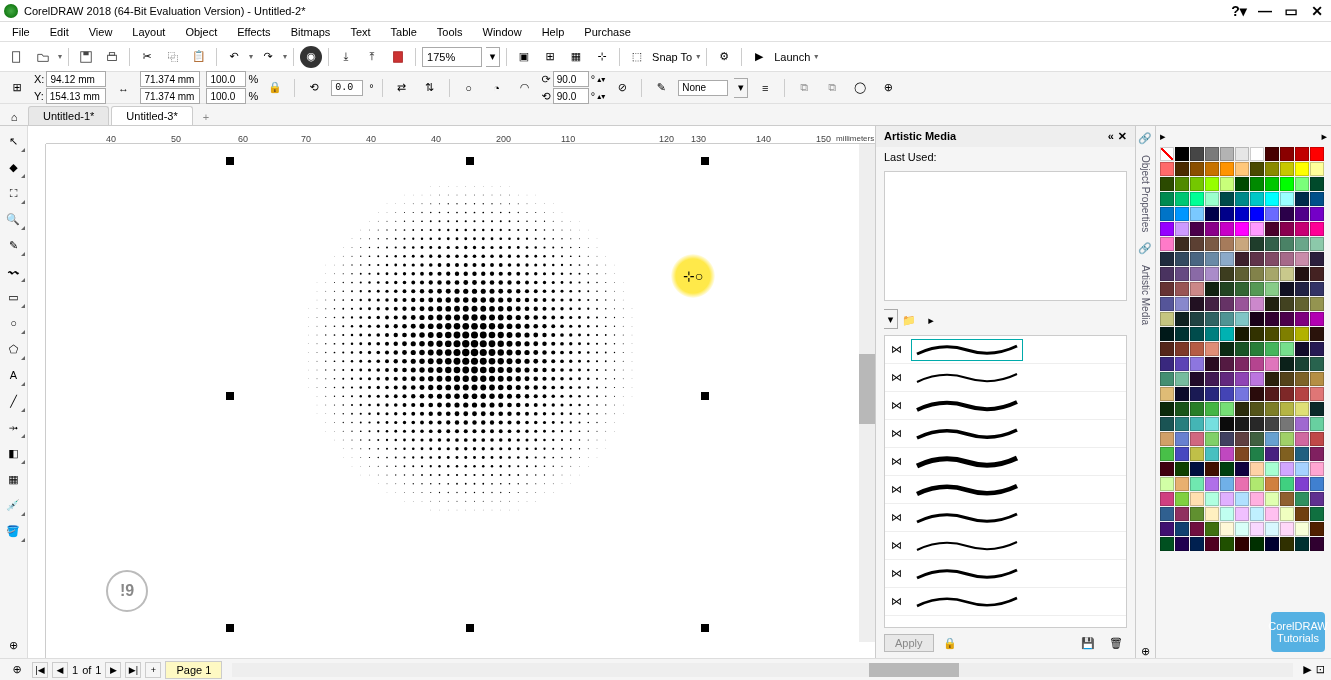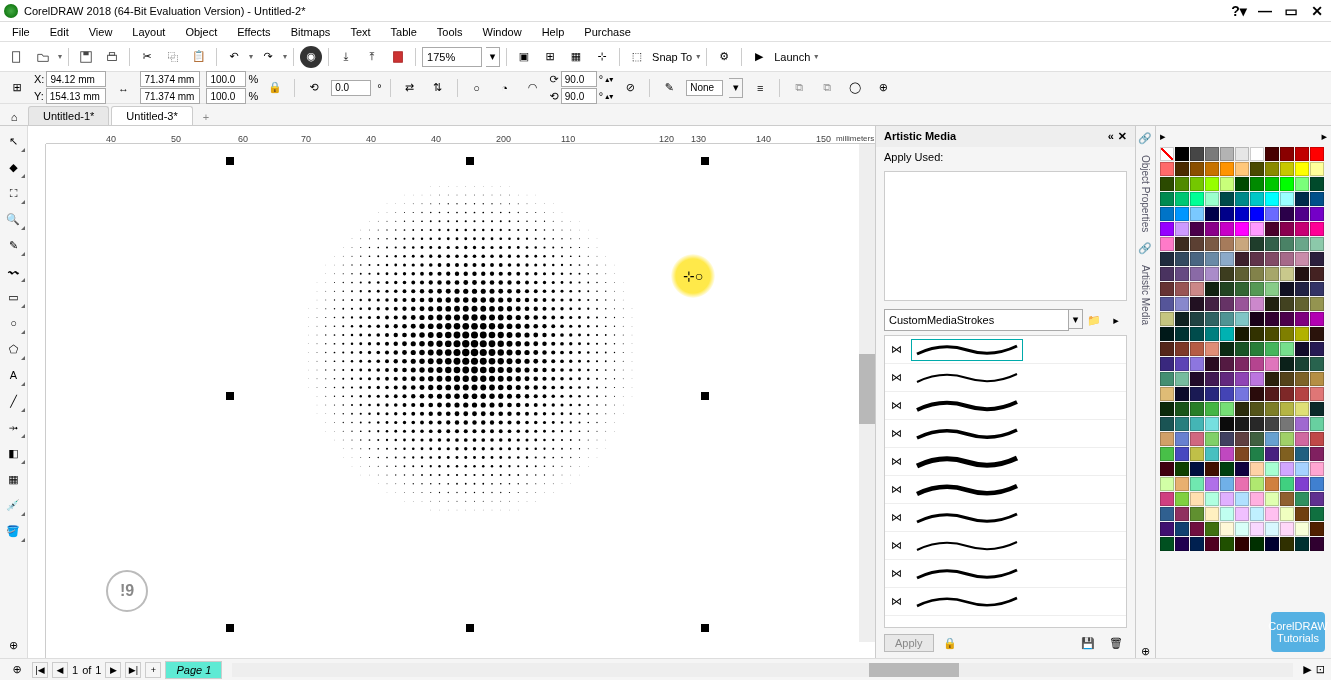--- a/index.html
+++ b/index.html
@@ -63,21 +63,21 @@
 .docker-strip .vtext { writing-mode: vertical-rl; font-size: 10px; color: #556; padding: 4px 0; }
 
 .color-palette { width: 176px; background: #f5f5f5; border-left: 1px solid #ccc; padding: 4px; overflow: hidden; }
 .swatches { display: grid; grid-template-columns: repeat(11, 14px); gap: 1px; }
 .sw { width: 14px; height: 14px; border: 1px solid rgba(0,0,0,.2); }
 .sw.none { background: #fff; position: relative; }
 .sw.none::after { content: ""; position: absolute; inset: 0; background: linear-gradient(45deg, transparent 45%, red 45%, red 55%, transparent 55%); }
 
 .pagebar { height: 22px; background: #f5f5f5; border-top: 1px solid #ddd; display: flex; align-items: center; padding: 0 6px; gap: 4px; }
 .pagebar .navbtn { width: 16px; height: 16px; display: flex; align-items: center; justify-content: center; border: 1px solid #ccc; font-size: 9px; }
-.pagebar .pagetab { padding: 2px 10px; background: #5eead4; border: 1px solid #ccc; font-style: italic; }
+.pagebar .pagetab { padding: 2px 10px; background: #fef9c3; border: 1px solid #ccc; }
 .hscroll { flex: 1; height: 14px; background: #eee; margin: 0 6px; position: relative; }
 .hscroll .thumb { position: absolute; left: 60%; width: 90px; height: 100%; background: #b8b8b8; }
 
 .watermark { position: absolute; right: 6px; bottom: 28px; width: 54px; height: 40px; background: #3aa6e0; border-radius: 4px; color: #fff; font-size: 9px; display: flex; flex-direction: column; align-items: center; justify-content: center; opacity: .85; }
 
 .vscroll { position:absolute; right:0; top:18px; bottom:16px; width:16px; background:#eee; }
 .vscroll .thumb { position:absolute; top:210px; height:70px; width:100%; background:#b8b8b8; }
 </style>
 </head>
 <body>
@@ -200,21 +200,21 @@
         <span>%</span>
       </div>
     <div>
         <input style="width: 40px;" value="100.0">
         <span>%</span>
       </div>
   </div>
   <div class="tbtn">🔒</div>
   <div class="sep"></div>
   <div class="tbtn">⟲</div>
-  <input style="width: 40px;" value="0.0">
+  <input style="width: 32px; font-family: Liberation Mono, monospace;" value="0.0">
   <span>°</span>
   <div class="sep"></div>
   <div class="tbtn">⇄</div>
   <div class="tbtn">⇅</div>
   <div class="sep"></div>
   <div class="tbtn">○</div>
   <div class="tbtn">◔</div>
   <div class="tbtn">◠</div>
   <div class="xy-grp">
     <div>
@@ -226,21 +226,21 @@
     <div>
         <span>⟲</span>
         <input style="width: 36px;" value="90.0">
         <span>°</span>
         <span style="font-size:8px">▴▾</span>
       </div>
   </div>
   <div class="tbtn">⊘</div>
   <div class="sep"></div>
   <div class="tbtn">✎</div>
-  <input style="width: 37px;" value="None">
+  <input style="width: 50px;" value="None">
   <div class="dropdown-arrow">▾</div>
   <div class="tbtn">≡</div>
   <div class="sep"></div>
   <div class="tbtn" style="opacity:.4">⧉</div>
   <div class="tbtn" style="opacity:.4">⧉</div>
   <div class="tbtn">◯</div>
   <div class="tbtn">⊕</div>
 </div>
 
 <div class="tabstrip">
@@ -1477,24 +1477,23 @@
         <div class="thumb"></div>
       </div>
   </div>
 
   <div class="right-panels">
     <div class="panel-title">
       <span>Artistic Media</span>
       <span class="close">«</span>
       <span style="margin-left:4px">✕</span>
     </div>
-    <div class="last-used">Apply Used:</div>
+    <div class="last-used">Last Used:</div>
     <div class="preview-box"></div>
     <div class="stroke-select">
-      <input value="CustomMediaStrokes" style="">
       <div class="dropdown-arrow">▾</div>
       <div class="tbtn">📁</div>
       <div class="tbtn">▸</div>
     </div>
     <div class="stroke-list">
       <div class="stroke-row sel">
           <span>⋈</span>
           <svg width="110" height="20">
             <path d="M5 14 Q 30 2 55 10 Q 80 18 105 6" stroke="#000" stroke-width="3" fill="none"></path>
           </svg>

